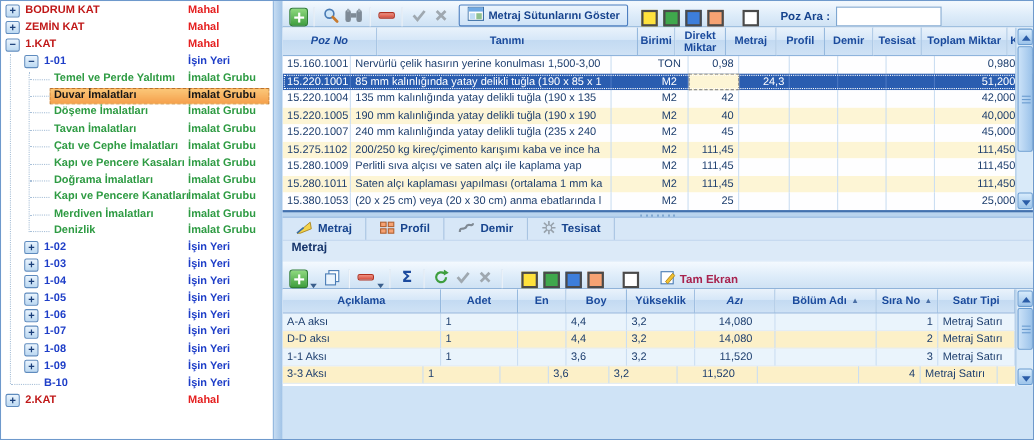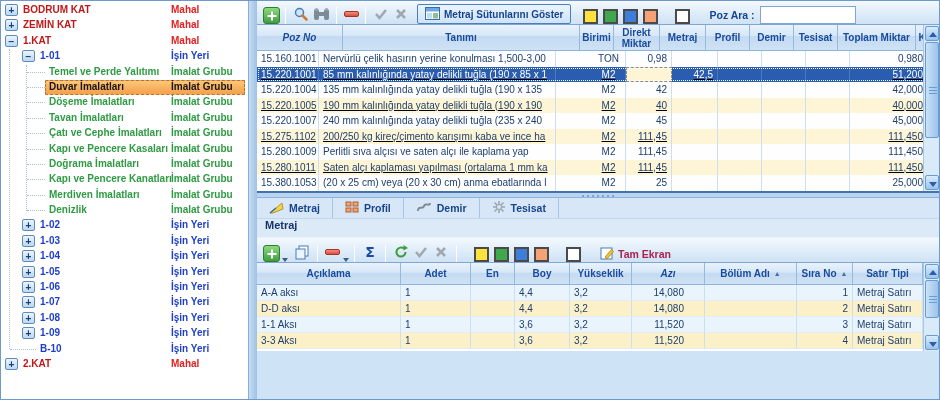--- a/index.html
+++ b/index.html
@@ -65,21 +65,21 @@
   .gh{display:flex;}
   #upper-grid .gh{height:26px;} #lower-grid .gh{height:22px;}
   .ghc{display:flex;align-items:center;justify-content:center;position:relative;flex:none;
     background:linear-gradient(#E9F2FB,#D6E7F8 45%,#C3DAF2 46%,#CFE2F5);
     border-right:1px solid #96B9DE;border-bottom:1px solid #8FB4DC;
     font:bold 10px "Liberation Sans",sans-serif;color:#1A4A9C;white-space:nowrap;overflow:hidden;cursor:pointer;}
   .ghc.wrap{white-space:normal;text-align:center;line-height:11px;}
   .sort{font-size:7px;color:#4A6FA5;margin-left:4px;}
   .gr{display:flex;background:#FEFEFF;}
   #upper-grid .gr{height:15.5px;} #lower-grid .gr{height:16px;}
-  #upper-grid .gr.alt{background:#FDF5D5;text-decoration:underline;} #lower-grid .gr{background:#EAF4FC;}
+  #upper-grid .gr.alt{background:#FDF5D5;} #lower-grid .gr{background:#EAF4FC;}
   #lower-grid .gr.alt{background:#FCF0C8;}
   .gc{flex:none;font-size:10px;color:#1D3E6E;line-height:15px;padding:0 4px;white-space:nowrap;
     overflow:hidden;border-right:1px solid #CBDEF2;cursor:default;}
   #lower-grid .gc{line-height:16px;border-bottom:1px solid #E4EDF6;}
   .al{text-align:left;} .ar{text-align:right;} .ac{text-align:center;padding:0 1px;margin-left:36px;}
   .gr.rsel{background:#2A5DB0 !important;outline:1px dotted #fff;outline-offset:-2px;}
   .gr.rsel .gc{color:#fff;border-right-color:#4A77C2;}
   .gr.rsel .gc.focuscell{background:#FDF5D5;border:1px dashed #8A8A8A;color:#1D3E6E;}
 
   
@@ -344,21 +344,21 @@
             <div class="gc ar" style="width: 44px;"></div>
             <div class="gc ar" style="width: 44px;"></div>
             <div class="gc ar" style="width: 78px;">0,980</div>
             <div class="gc ac" style="width: 31px;">ÇŞB</div>
           </div>
           <div class="gr alt rsel">
             <div class="gc al" style="width: 62px;">15.220.1001</div>
             <div class="gc al" style="width: 237px;">85 mm kalınlığında yatay delikli tuğla (190 x 85 x 1</div>
             <div class="gc ac" style="width: 34px;">M2</div>
             <div class="gc ar focuscell" style="width: 46px;"></div>
-            <div class="gc ar" style="width: 46px;">42,5</div>
+            <div class="gc ar" style="width: 46px;">24,3</div>
             <div class="gc ar" style="width: 44px;"></div>
             <div class="gc ar" style="width: 44px;"></div>
             <div class="gc ar" style="width: 44px;"></div>
             <div class="gc ar" style="width: 78px;">51,200</div>
             <div class="gc ac" style="width: 31px;">PRJ</div>
           </div>
           <div class="gr">
             <div class="gc al" style="width: 62px;">15.220.1004</div>
             <div class="gc al" style="width: 237px;">135 mm kalınlığında yatay delikli tuğla (190 x 135</div>
             <div class="gc ac" style="width: 34px;">M2</div>
@@ -607,21 +607,21 @@
             <div class="gc al" style="width: 70px;">1</div>
             <div class="gc al" style="width: 44px;"></div>
             <div class="gc al" style="width: 55px;">3,6</div>
             <div class="gc al" style="width: 62px;">3,2</div>
             <div class="gc ar" style="width: 73px; padding-right: 20px;">11,520</div>
             <div class="gc al" style="width: 92px;"></div>
             <div class="gc ar" style="width: 56px;">3</div>
             <div class="gc al" style="width: 70px;">Metraj Satırı</div>
           </div>
           <div class="gr alt">
-            <div class="gc al" style="width: 144px;">3-3 Aksı</div>
+            <div class="gc al" style="width: 128px;">3-3 Aksı</div>
             <div class="gc al" style="width: 70px;">1</div>
             <div class="gc al" style="width: 44px;"></div>
             <div class="gc al" style="width: 55px;">3,6</div>
             <div class="gc al" style="width: 62px;">3,2</div>
             <div class="gc ar" style="width: 73px; padding-right: 20px;">11,520</div>
             <div class="gc al" style="width: 92px;"></div>
             <div class="gc ar" style="width: 56px;">4</div>
             <div class="gc al" style="width: 70px;">Metraj Satırı</div>
           </div>
         </div>

